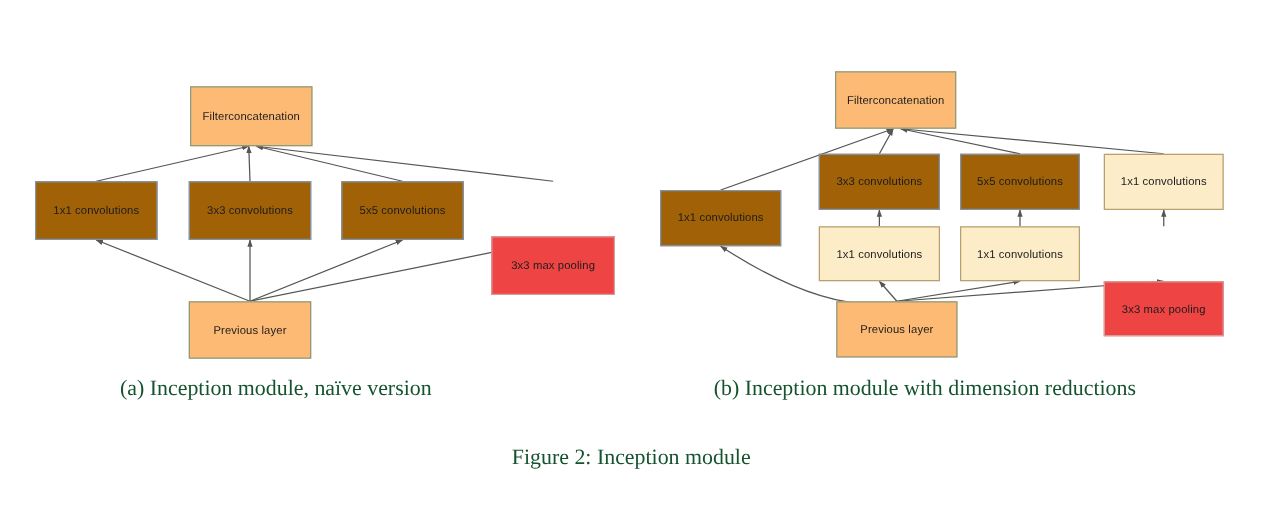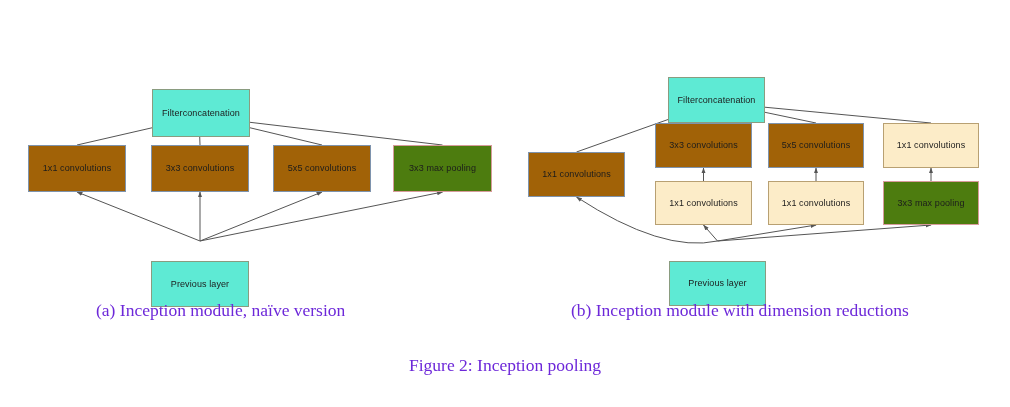--- a/index.html
+++ b/index.html
@@ -6,26 +6,26 @@
   body{width:1010px;height:407px;position:relative;overflow:hidden;
        font-family:"Liberation Sans",sans-serif;}
   #figure{position:absolute;left:0;top:0;width:1010px;height:407px;}
   .diagram{position:absolute;top:0;width:505px;height:300px;}
   #diagram-a{left:0;}
   #diagram-b{left:505px;}
   .node{position:absolute;box-sizing:border-box;border-width:1px;border-style:solid;
         display:flex;align-items:center;justify-content:center;text-align:center;
         font-size:9px;line-height:11px;color:#1c1c1c;letter-spacing:.1px;
         padding:0 3px;}
-  .node.green{background:#5eead4;border-color:#8a9c80;margin-top:20px;}
+  .node.green{background:#fdba74;border-color:#8a9c80;}
   .node.blue{background:#a16207;border-color:#7e93ad;}
   .node.yellow{background:#fcecc8;border-color:#b8a072;}
-  .node.red{background:#4d7c0f;border-color:#d79b9b;}
+  .node.red{background:#ef4444;border-color:#d79b9b;margin-top:44px;}
   svg.edges{position:absolute;left:0;top:0;width:505px;height:300px;overflow:visible;pointer-events:none;}
-  .cap{position:absolute;font-family:"Liberation Serif",serif;color:#6d28d9;
+  .cap{position:absolute;font-family:"Liberation Serif",serif;color:#14532d;
        font-size:17.5px;white-space:nowrap;}
   #caption-a{left:96px;top:300px;}
   #caption-b{left:571px;top:300px;}
   #figure-caption{left:0;width:1010px;top:355px;text-align:center;}
 </style>
 </head>
 <body>
 
 <div id="figure">
 
@@ -116,14 +116,14 @@
           <span>3x3 max pooling</span>
         </div>
         <div class="node green" style="left: 164px; top: 241px; width: 97px; height: 45px;">
           <span>Previous layer</span>
         </div>
       </div>
   </div>
 
   <div class="cap" id="caption-a">(a) Inception module, naïve version</div>
   <div class="cap" id="caption-b">(b) Inception module with dimension reductions</div>
-  <div class="cap" id="figure-caption">Figure 2: Inception pooling</div>
+  <div class="cap" id="figure-caption">Figure 2: Inception module</div>
 </div>
 
 </body></html>

